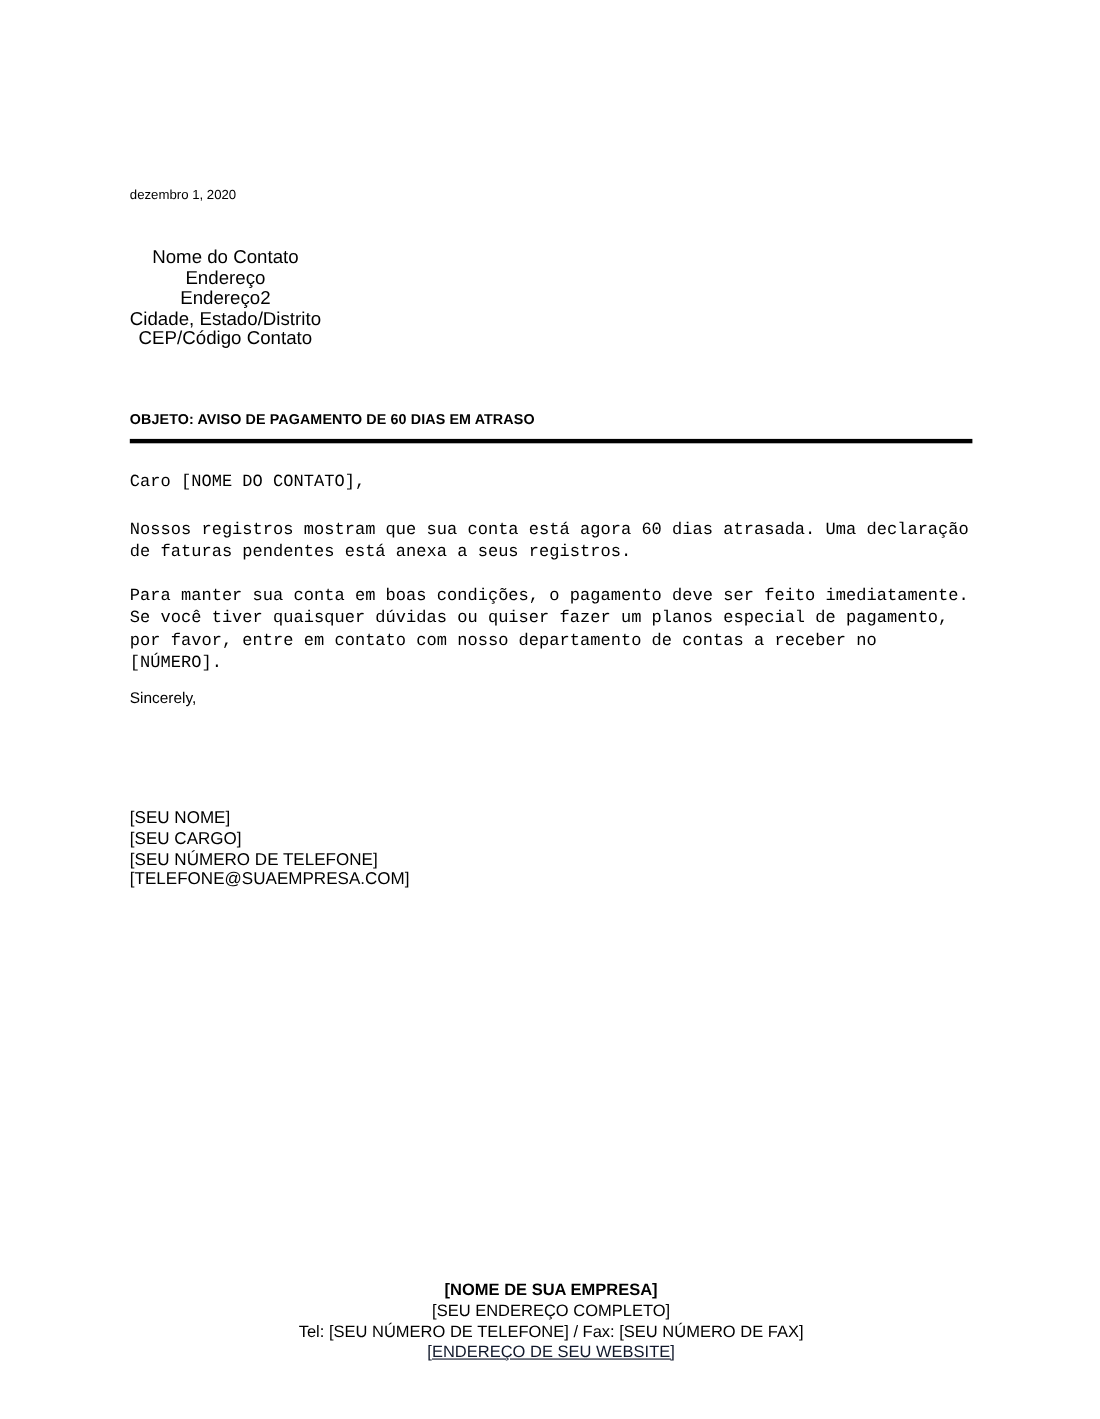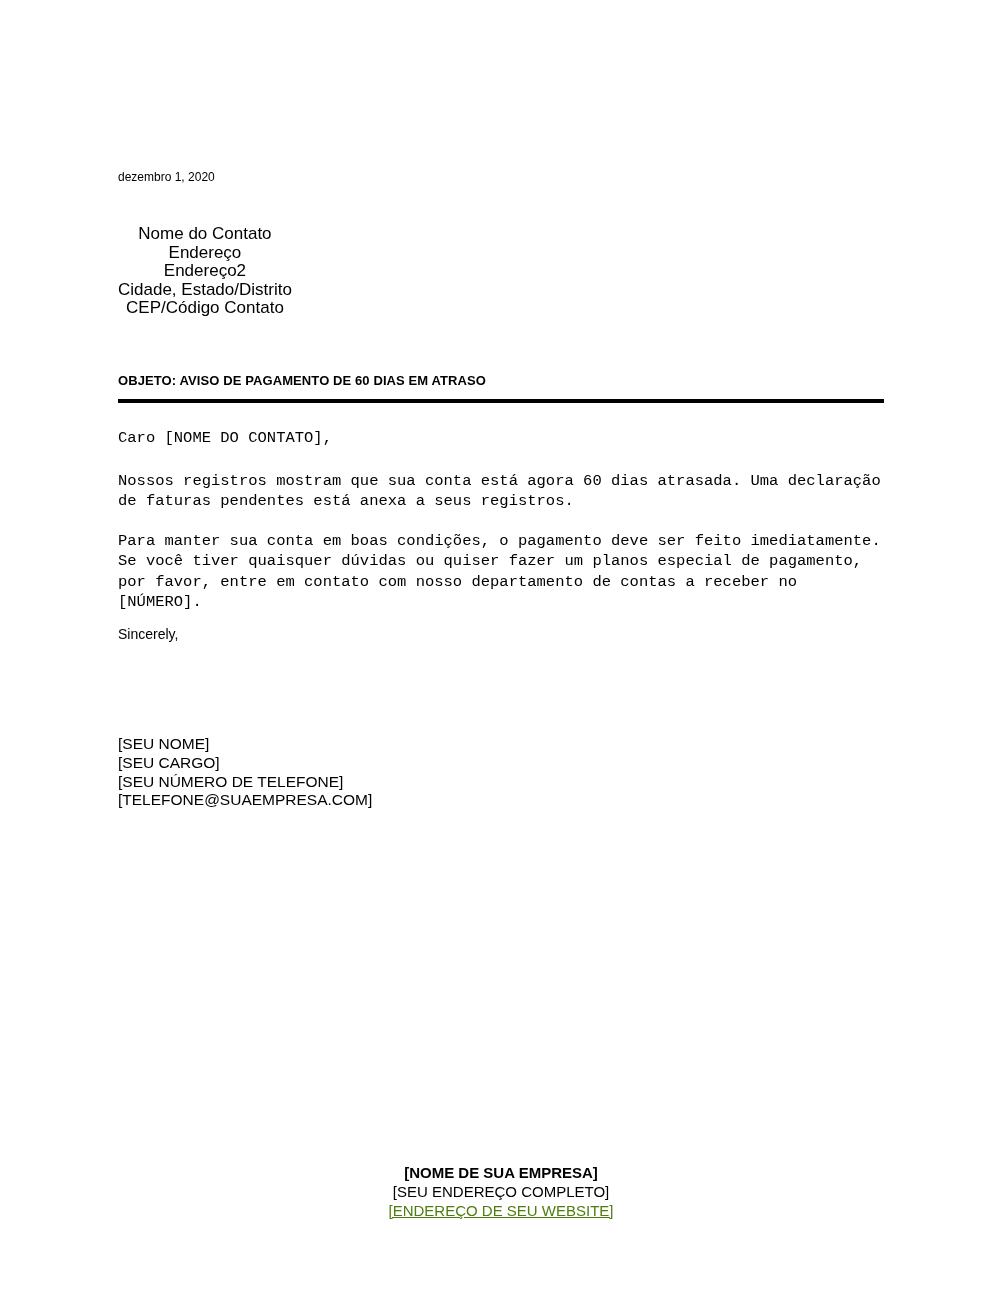--- a/index.html
+++ b/index.html
@@ -117,21 +117,21 @@
     top: 1163px;
     width: 766px;
     text-align: center;
     font-size: 15px;
     line-height: 19px;
   }
   .footer .company {
     font-weight: bold;
   }
   .footer .website {
-    color: #4d7c0f;
+    color: #0f172a;
     text-decoration: underline;
     cursor: pointer;
   }
 </style>
 </head>
 <body>
 
 <div class="page">
 
   <div class="content">
@@ -164,18 +164,19 @@
       <div>[SEU CARGO]</div>
       <div>[SEU NÚMERO DE TELEFONE]</div>
       <div>[TELEFONE@SUAEMPRESA.COM]</div>
     </div>
 
   </div>
 
   <div class="footer">
     <div class="company">[NOME DE SUA EMPRESA]</div>
     <div>[SEU ENDEREÇO COMPLETO]</div>
+    <div>Tel: [SEU NÚMERO DE TELEFONE] / Fax: [SEU NÚMERO DE FAX]</div>
     <div>
       <span class="website">[ENDEREÇO DE SEU WEBSITE]</span>
     </div>
   </div>
 
 </div>
 
 </body></html>

